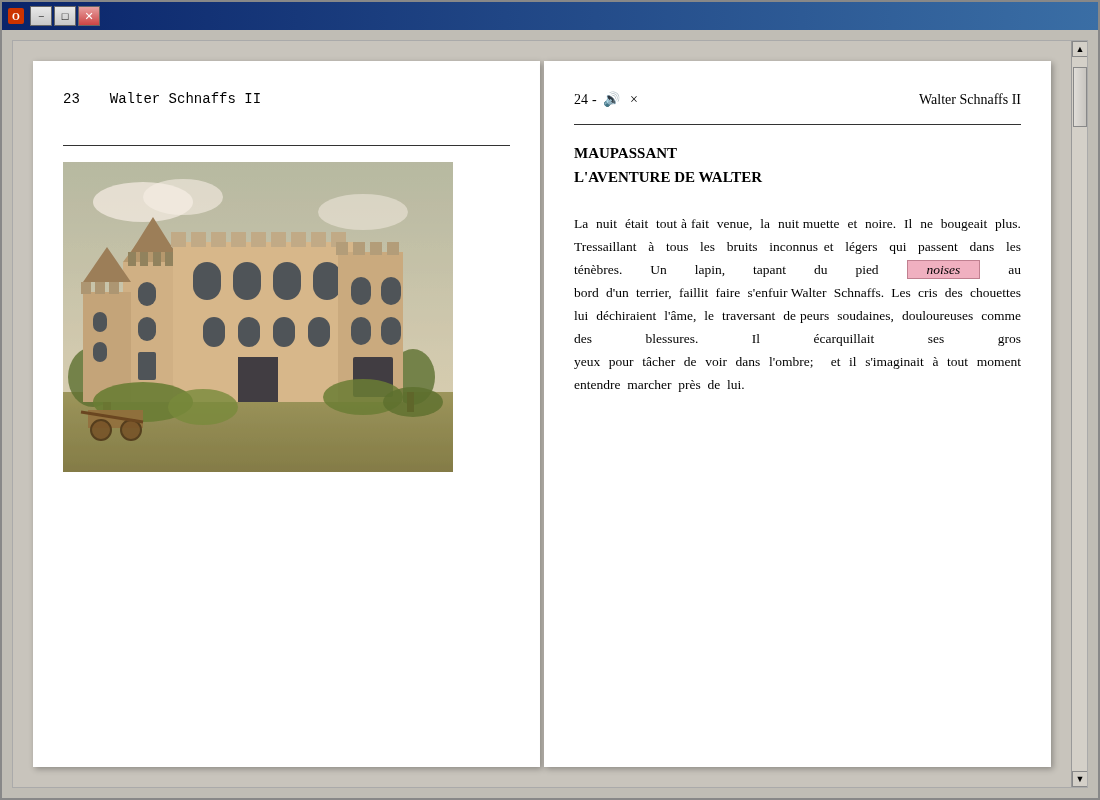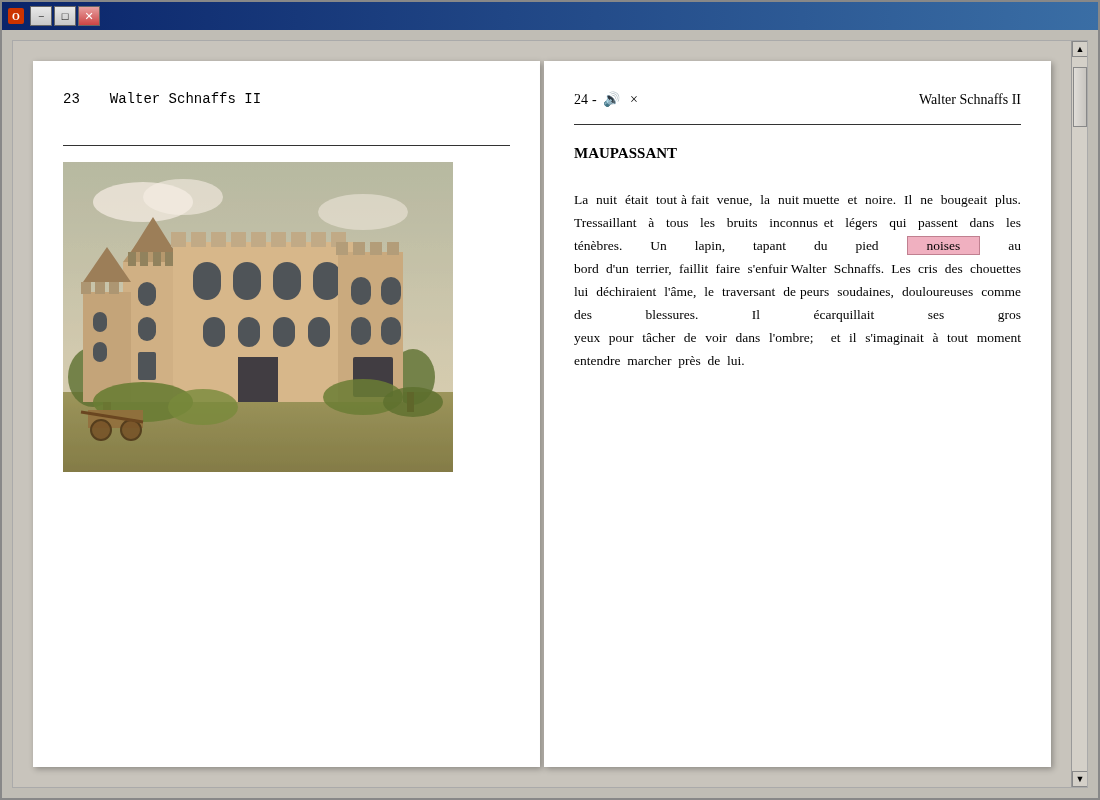--- a/index.html
+++ b/index.html
@@ -210,20 +210,21 @@
     .castle-svg {
       width: 100%;
       height: 100%;
     }
 
     .word-noises {
       background: #f0b0c0;
       border: 1px solid #c08090;
       padding: 1px 19px;
       font-size: 13.5px;
+      font-style: italic;
     }
   </style>
 </head>
 <body>
 
 <div class="window-chrome">
 
   <div class="title-bar">
     <div class="title-bar-icon">
       <span>O</span>
@@ -365,20 +366,21 @@
             <span style="margin: 0 4px; font-size:14px;"> - </span>
             <span style="margin: 0 3px; cursor: pointer; font-size: 14px;">🔊</span>
             <span style="margin: 0 6px; font-size:14px;">×</span>
             <span style="flex:1;"></span>
             <span style="font-size:14px;">Walter Schnaffs II</span>
           </div>
           <hr class="divider-line">
 
           <div class="book-title">
             <div>MAUPASSANT</div>
+            <div>L'AVENTURE   DE   WALTER</div>
           </div>
 
           <div class="story-text">
             La&nbsp;&nbsp;nuit&nbsp;&nbsp;était&nbsp;&nbsp;tout à fait&nbsp;&nbsp;venue,&nbsp;&nbsp;la&nbsp;&nbsp;nuit
             muette&nbsp;&nbsp;et&nbsp;&nbsp;noire.&nbsp;&nbsp;Il&nbsp;&nbsp;ne&nbsp;&nbsp;bougeait&nbsp;&nbsp;plus.
             Tressaillant&nbsp;&nbsp;à&nbsp;&nbsp;tous&nbsp;&nbsp;les&nbsp;&nbsp;bruits&nbsp;&nbsp;inconnus
             et&nbsp;&nbsp;légers&nbsp;&nbsp;qui&nbsp;&nbsp;passent&nbsp;&nbsp;dans&nbsp;&nbsp;les
             ténèbres.&nbsp;&nbsp;Un&nbsp;&nbsp;lapin,&nbsp;&nbsp;tapant&nbsp;&nbsp;du&nbsp;&nbsp;pied&nbsp;&nbsp;<span class="word-noises">noises</span>&nbsp;&nbsp;au
             bord&nbsp;&nbsp;d'un&nbsp;&nbsp;terrier,&nbsp;&nbsp;faillit&nbsp;&nbsp;faire&nbsp;&nbsp;s'enfuir
             Walter&nbsp;&nbsp;Schnaffs.&nbsp;&nbsp;Les&nbsp;&nbsp;cris&nbsp;&nbsp;des&nbsp;&nbsp;chouettes

